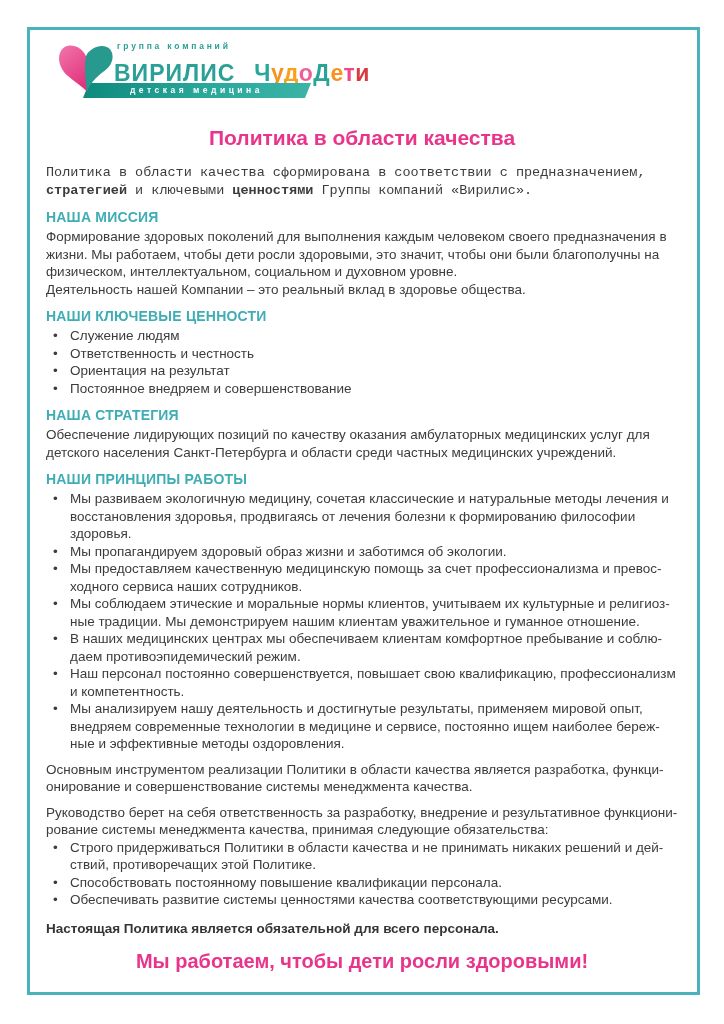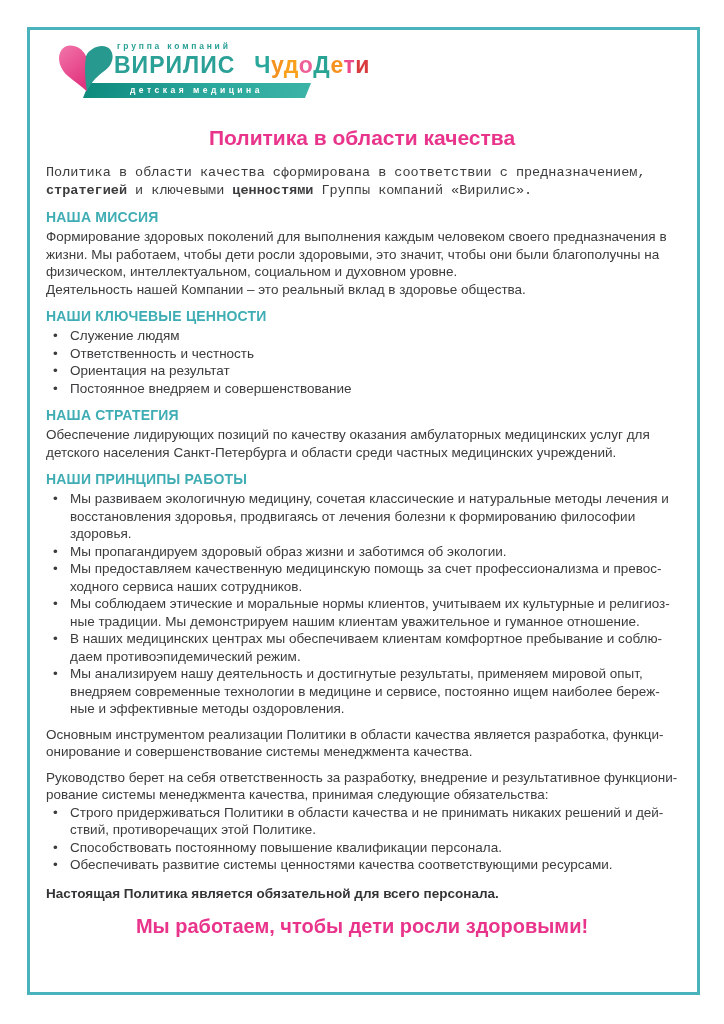--- a/index.html
+++ b/index.html
@@ -36,21 +36,21 @@
   .banner span{
     transform:skewX(22deg);
     color:#fff;font-size:8.5px;font-weight:700;
     letter-spacing:3.5px;white-space:nowrap;
   }
   .logo-text{margin-left:56px;padding-top:2px;}
   .group-label{
     color:#2aa096;font-size:8.5px;font-weight:700;
     letter-spacing:2.8px;margin:0 0 1px 3px;white-space:nowrap;
   }
-  .brand-row{display:flex;}
+  .brand-row{display:flex;align-items:center;}
   .brand{
     color:#2aa096;font-size:23px;font-weight:800;
     letter-spacing:1px;white-space:nowrap;
   }
   .sep{width:2px;height:34px;background:#2aa096;margin:0 9px 0 10px;}
   .chudodeti{font-size:23px;font-weight:800;white-space:nowrap;letter-spacing:0.5px;}
   
   .doc-title{
     margin:24px 0 0;text-align:center;
     color:#e9348c;font-size:21px;font-weight:800;line-height:28px;
@@ -130,20 +130,21 @@
     </div>
 
     <div>
       <div class="sec-head">НАШИ ПРИНЦИПЫ РАБОТЫ</div>
       <ul>
         <li>Мы развиваем экологичную медицину, сочетая классические и натуральные методы лечения и восстановления здоровья, продвигаясь от лечения болезни к формированию философии здоровья.</li>
         <li>Мы пропагандируем здоровый образ жизни и заботимся об экологии.</li>
         <li>Мы предоставляем качественную медицинскую помощь за счет профессионализма и превос­ходного сервиса наших сотрудников.</li>
         <li>Мы соблюдаем этические и моральные нормы клиентов, учитываем их культурные и религиоз­ные традиции. Мы демонстрируем нашим клиентам уважительное и гуманное отношение.</li>
         <li>В наших медицинских центрах мы обеспечиваем клиентам комфортное пребывание и соблю­даем противоэпидемический режим.</li>
+        <li>Наш персонал постоянно совершенствуется, повышает свою квалификацию, профессиона­лизм и компетентность.</li>
         <li>Мы анализируем нашу деятельность и достигнутые результаты, применяем мировой опыт, внедряем современные технологии в медицине и сервисе, постоянно ищем наиболее береж­ные и эффективные методы оздоровления.</li>
       </ul>
     </div>
 
     <p class="para">Основным инструментом реализации Политики в области качества является разработка, функци­они­рование и совершенствование системы менеджмента качества.</p>
 
     <div>
       <p class="para">Руководство берет на себя ответственность за разработку, внедрение и результативное функци­они­рование системы менеджмента качества, принимая следующие обязательства:</p>
       <ul>
         <li>Строго придерживаться Политики в области качества и не принимать никаких решений и дей­ствий, противоречащих этой Политике.</li>

